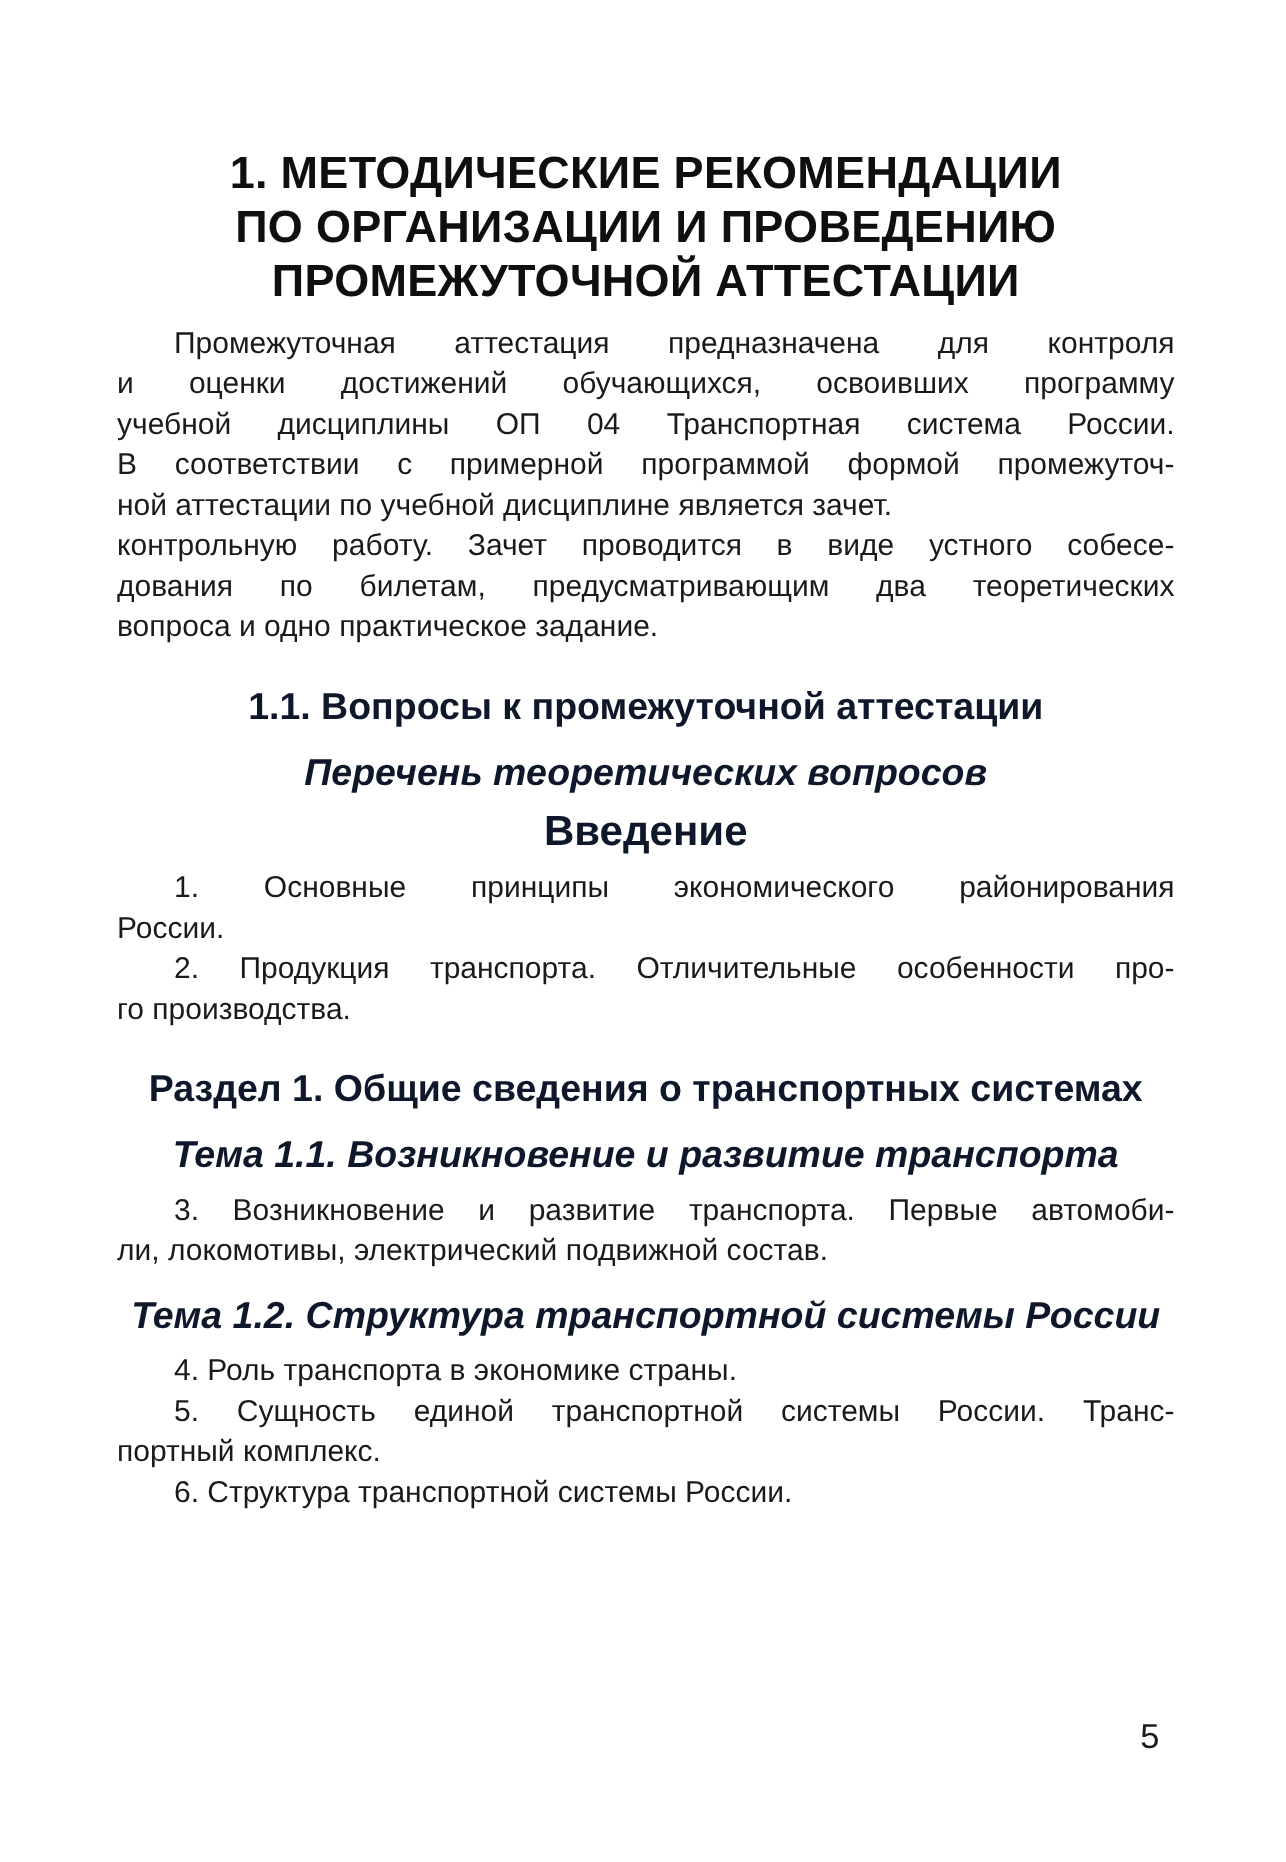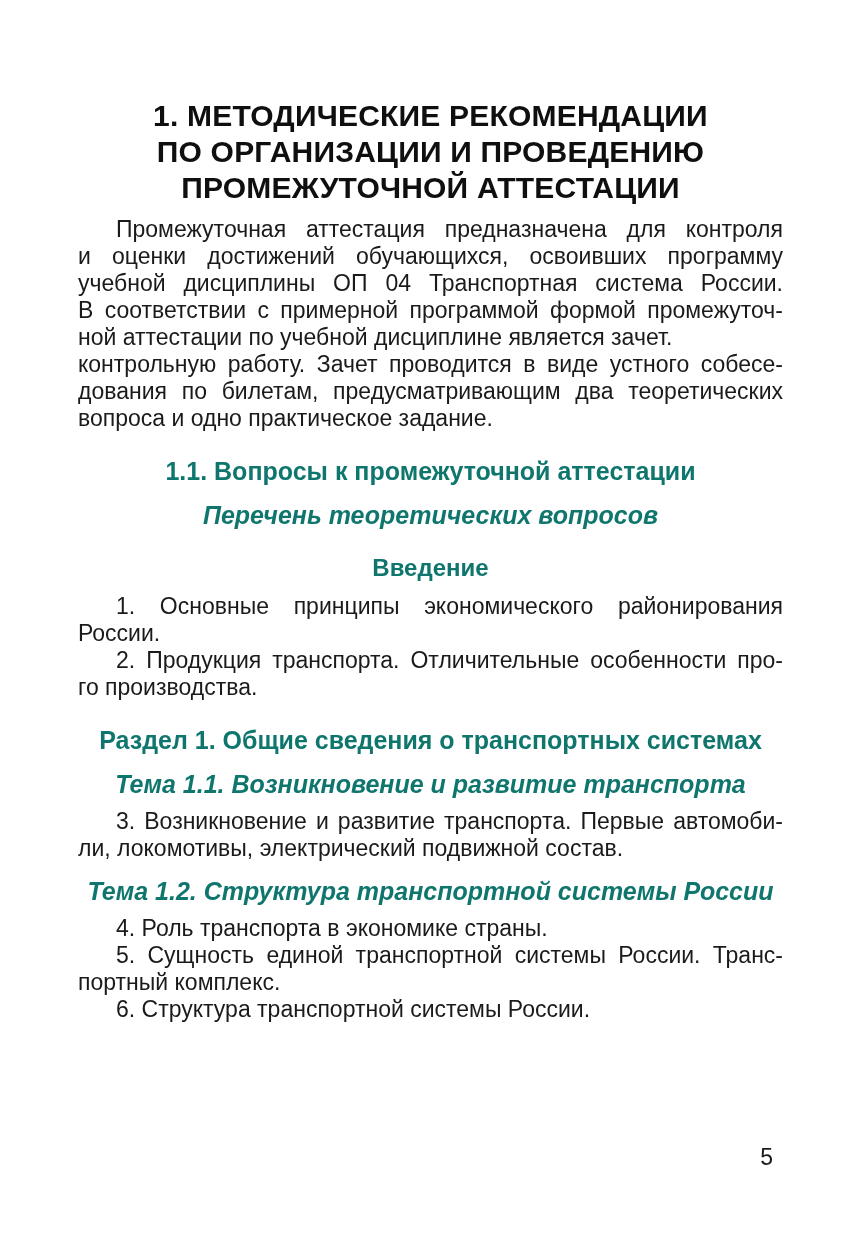--- a/index.html
+++ b/index.html
@@ -27,51 +27,51 @@
     margin-top: 98px;
     margin-bottom: 10px;
     text-align: center;
     font-weight: bold;
     font-size: 30px;
     line-height: 36px;
     color: #0f0f0f;
     letter-spacing: 0.2px;
   }
   
-  .para { margin: 0; font-size: 23px; line-height: 27px; }
+  .para { margin: 0; font-size: 20px; line-height: 27px; }
   .line {
     text-align: justify;
     text-align-last: justify;
     white-space: nowrap;
   }
   .line.line-last {
     text-align-last: left;
     white-space: normal;
   }
   .line.line-first { text-indent: 38px; }
   
-  .heading { text-align: center; color: #0f766e; }
+  .heading { text-align: center; color: #0f172a; }
   .heading.h2 {
     font-weight: bold;
     font-size: 25px;
     line-height: 30px;
     margin: 24px 0 0 0;
   }
   .heading.h3 {
     font-weight: bold;
     font-style: italic;
     font-size: 25px;
     line-height: 30px;
     margin: 14px 0 9px 0;
   }
   .heading.h4 {
     font-weight: bold;
-    font-size: 24px;
+    font-size: 28px;
     line-height: 28px;
-    margin: 24px 0 11px 0;
+    margin: 10px 0 11px 0;
   }
   .page-number {
     position: absolute;
     top: 1144px;
     right: 84px;
     font-size: 23px;
     line-height: 27px;
     color: #1a1a1a;
   }
 </style>

